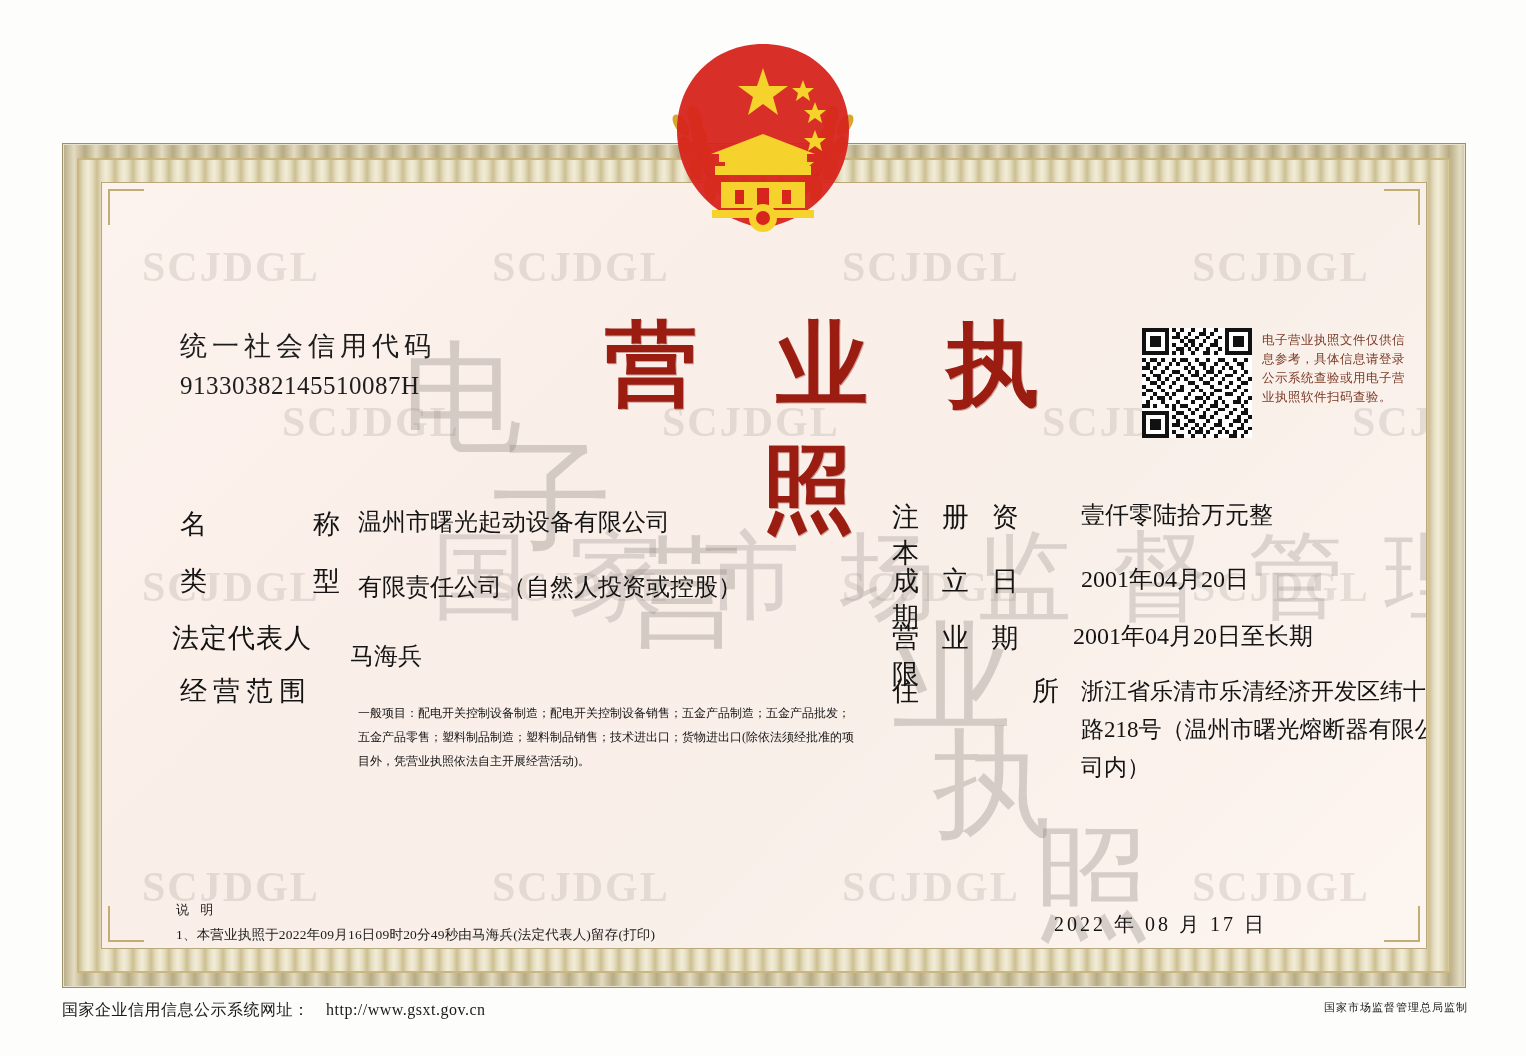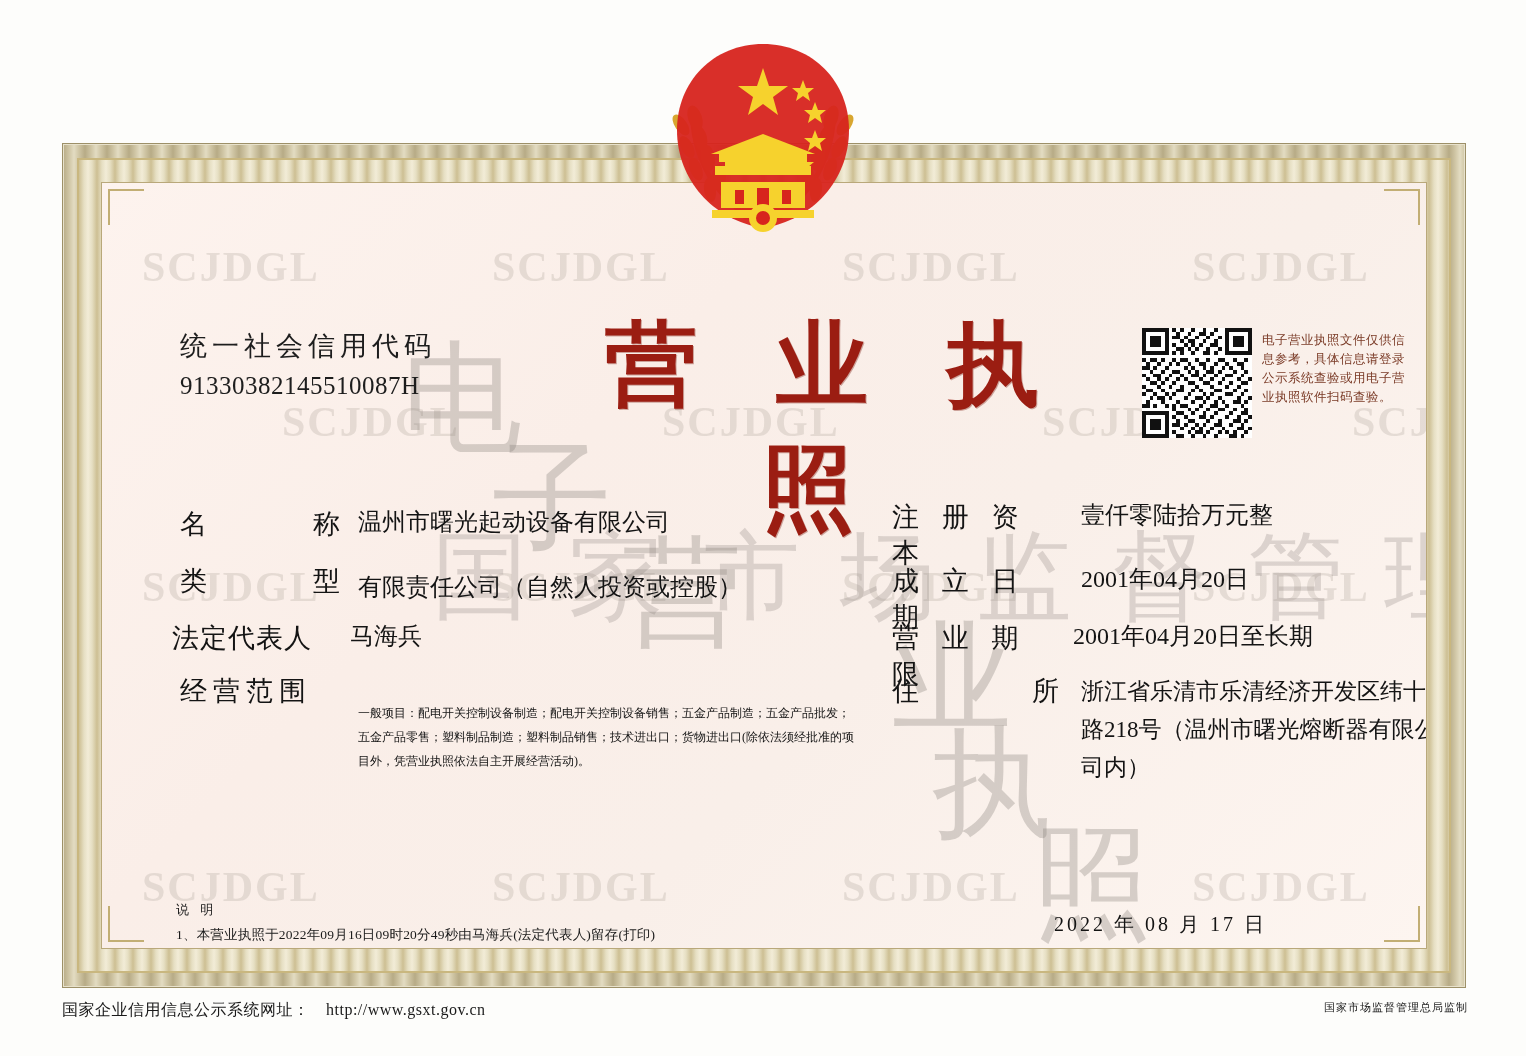--- a/index.html
+++ b/index.html
@@ -580,21 +580,21 @@
               <span>类</span>
               <span>型</span>
             </div>
             <div class="f-value" style="margin-left:18px;margin-top:8px;">有限责任公司（自然人投资或控股）</div>
           </div>
 
           <div class="field" style="left:70px; top:437px;">
             <div class="lbl-box">
               <span style="letter-spacing:1px;">法定代表人</span>
             </div>
-            <div class="f-value" style="margin-left:18px;">马海兵</div>
+            <div class="f-value" style="margin-left:18px;margin-top:20px;">马海兵</div>
           </div>
 
           <div class="field" style="left:78px; top:490px; width:700px;">
             <div class="lbl-box" style="letter-spacing:6px;">
               <span>经营范围</span>
             </div>
             <div class="f-value small" style="margin-left:18px; width:500px;">一般项目：配电开关控制设备制造；配电开关控制设备销售；五金产品制造；五金产品批发；五金产品零售；塑料制品制造；塑料制品销售；技术进出口；货物进出口(除依法须经批准的项目外，凭营业执照依法自主开展经营活动)。</div>
           </div>
 
           <div class="field" style="left:790px; top:316px;">

